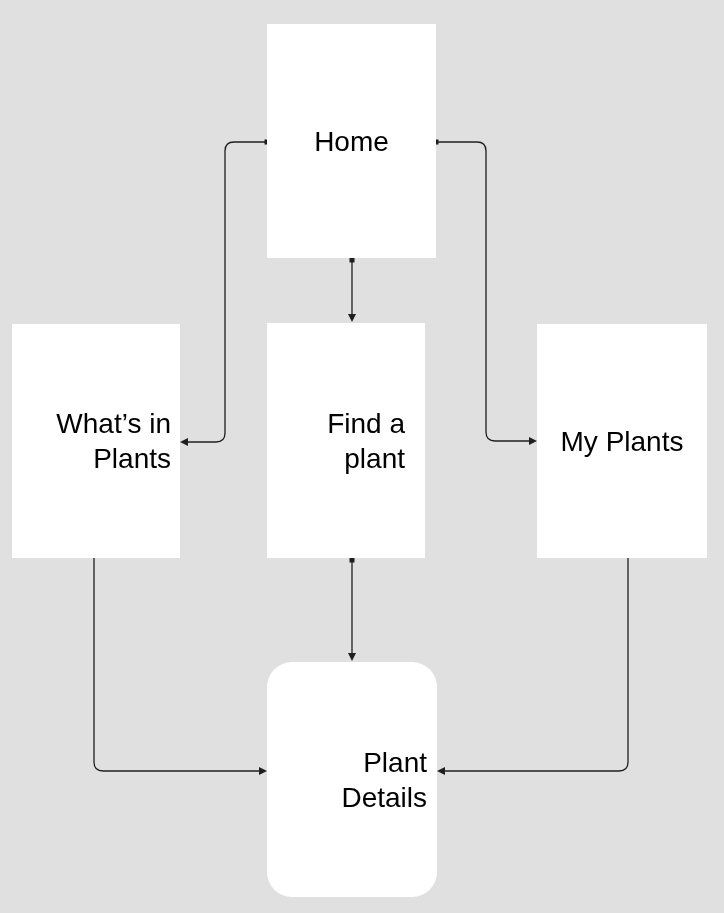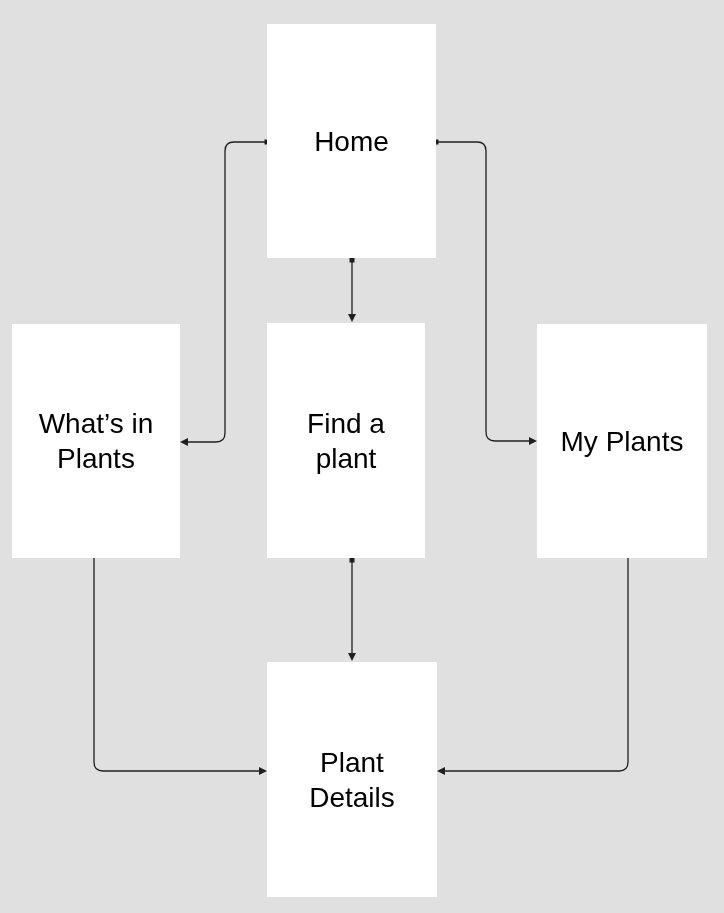--- a/index.html
+++ b/index.html
@@ -33,21 +33,21 @@
     justify-content: center;
     box-sizing: border-box;
   }
   .node .label {
     display: block;
     max-width: 150px;
     font-size: 28px;
     line-height: 35px;
     font-weight: 400;
     color: #000000;
-    text-align: center;
+    text-align: right;
     letter-spacing: 0;
   }
   .node[data-node-id="find-a-plant"] .label {
     max-width: 118px;
   }
 </style>
 </head>
 <body>
 
 <div class="canvas" style="background: rgb(224, 224, 225);">
@@ -80,17 +80,17 @@
   </div>
 
   <div class="node" data-node-id="find-a-plant" style="left: 267px; top: 323px; width: 158px; height: 235px; background: rgb(255, 255, 255);">
     <span class="label">Find a plant</span>
   </div>
 
   <div class="node" data-node-id="my-plants" style="left: 537px; top: 324px; width: 170px; height: 234px; background: rgb(255, 255, 255);">
     <span class="label">My Plants</span>
   </div>
 
-  <div class="node" data-node-id="plant-details" style="left: 267px; top: 662px; width: 170px; height: 235px; background: rgb(255, 255, 255);">
+  <div class="node" data-node-id="plant-details" style="left: 267px; top: 662px; width: 170px; height: 235px; background: rgb(255, 255, 255); border-radius: 25px;">
     <span class="label">Plant Details</span>
   </div>
 
 </div>
 
 </body></html>

